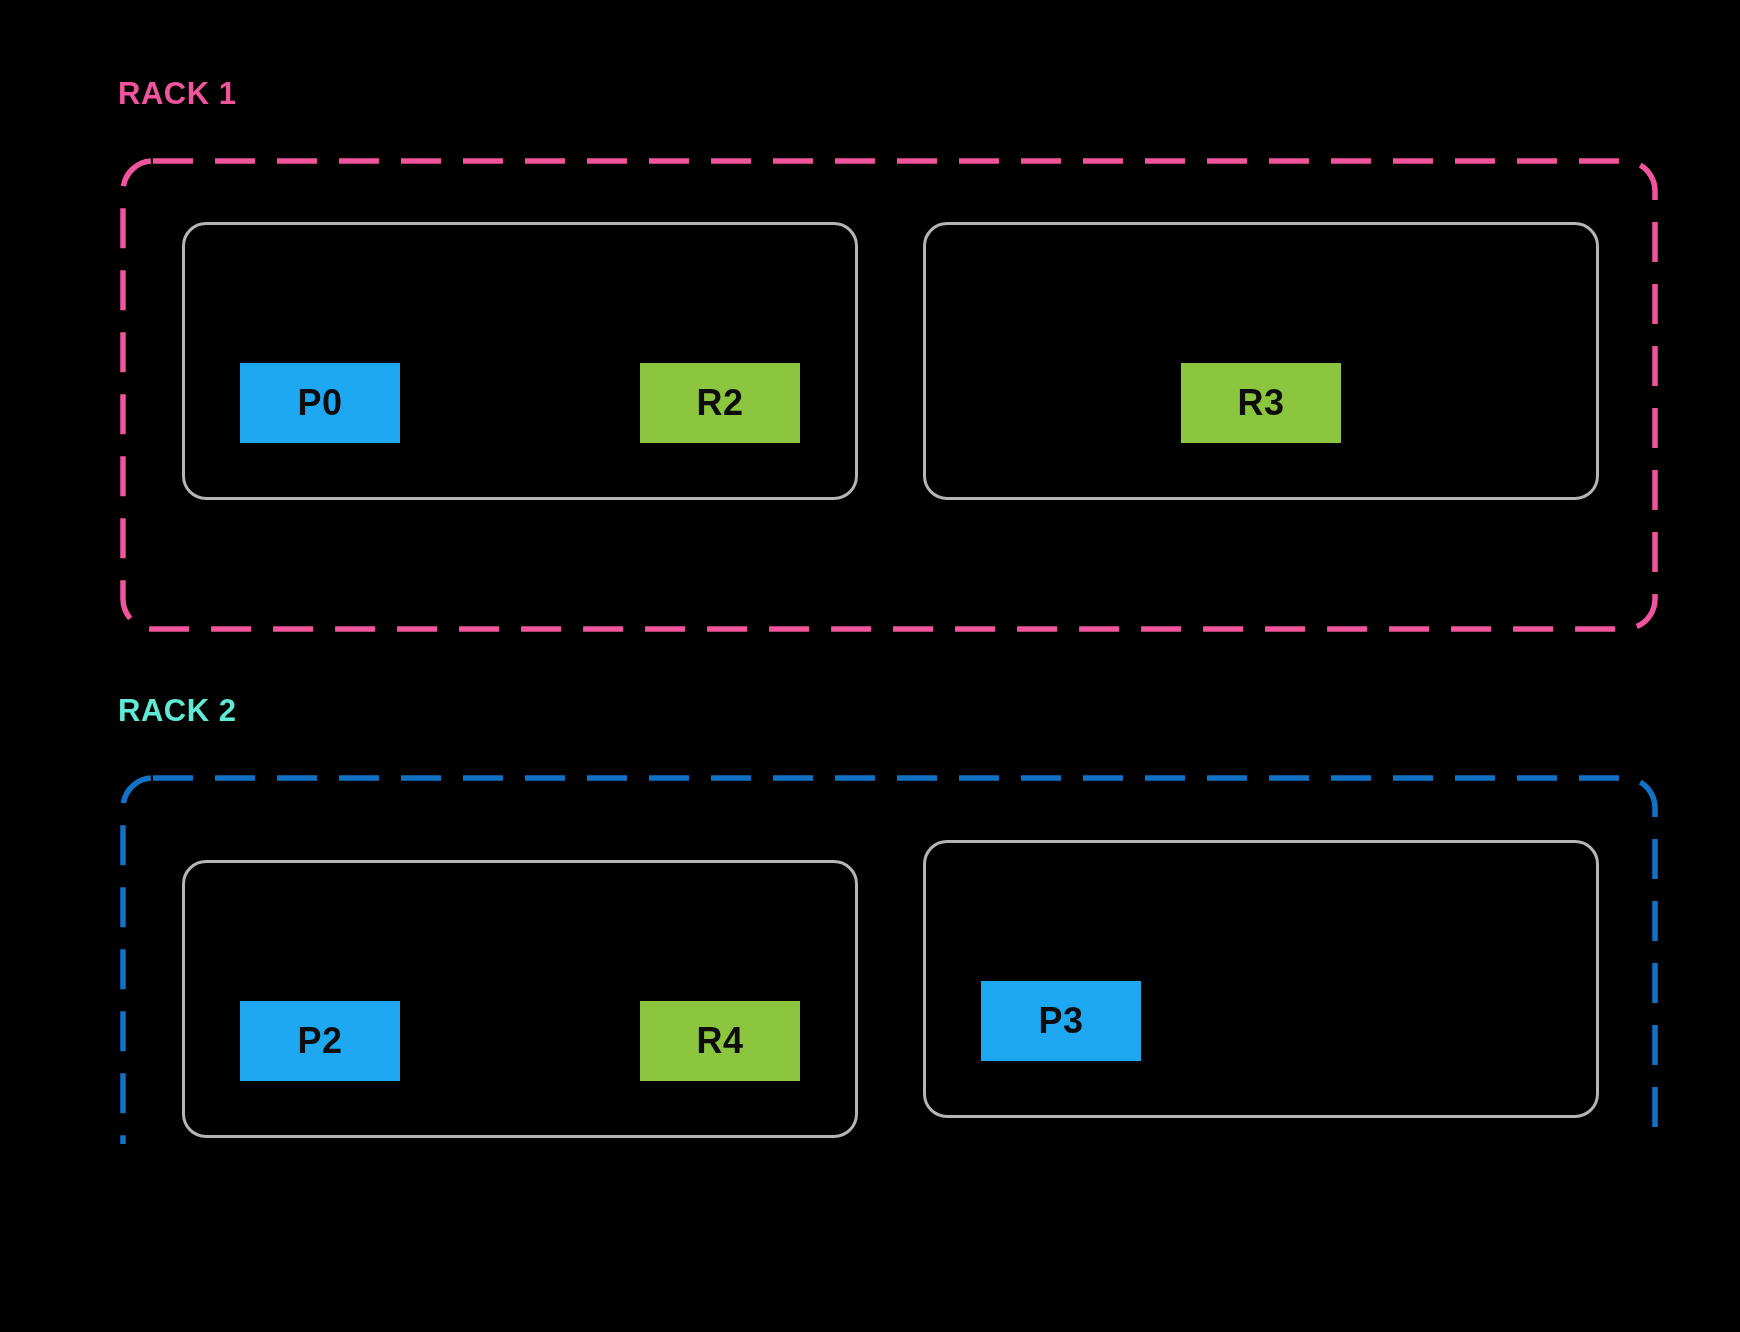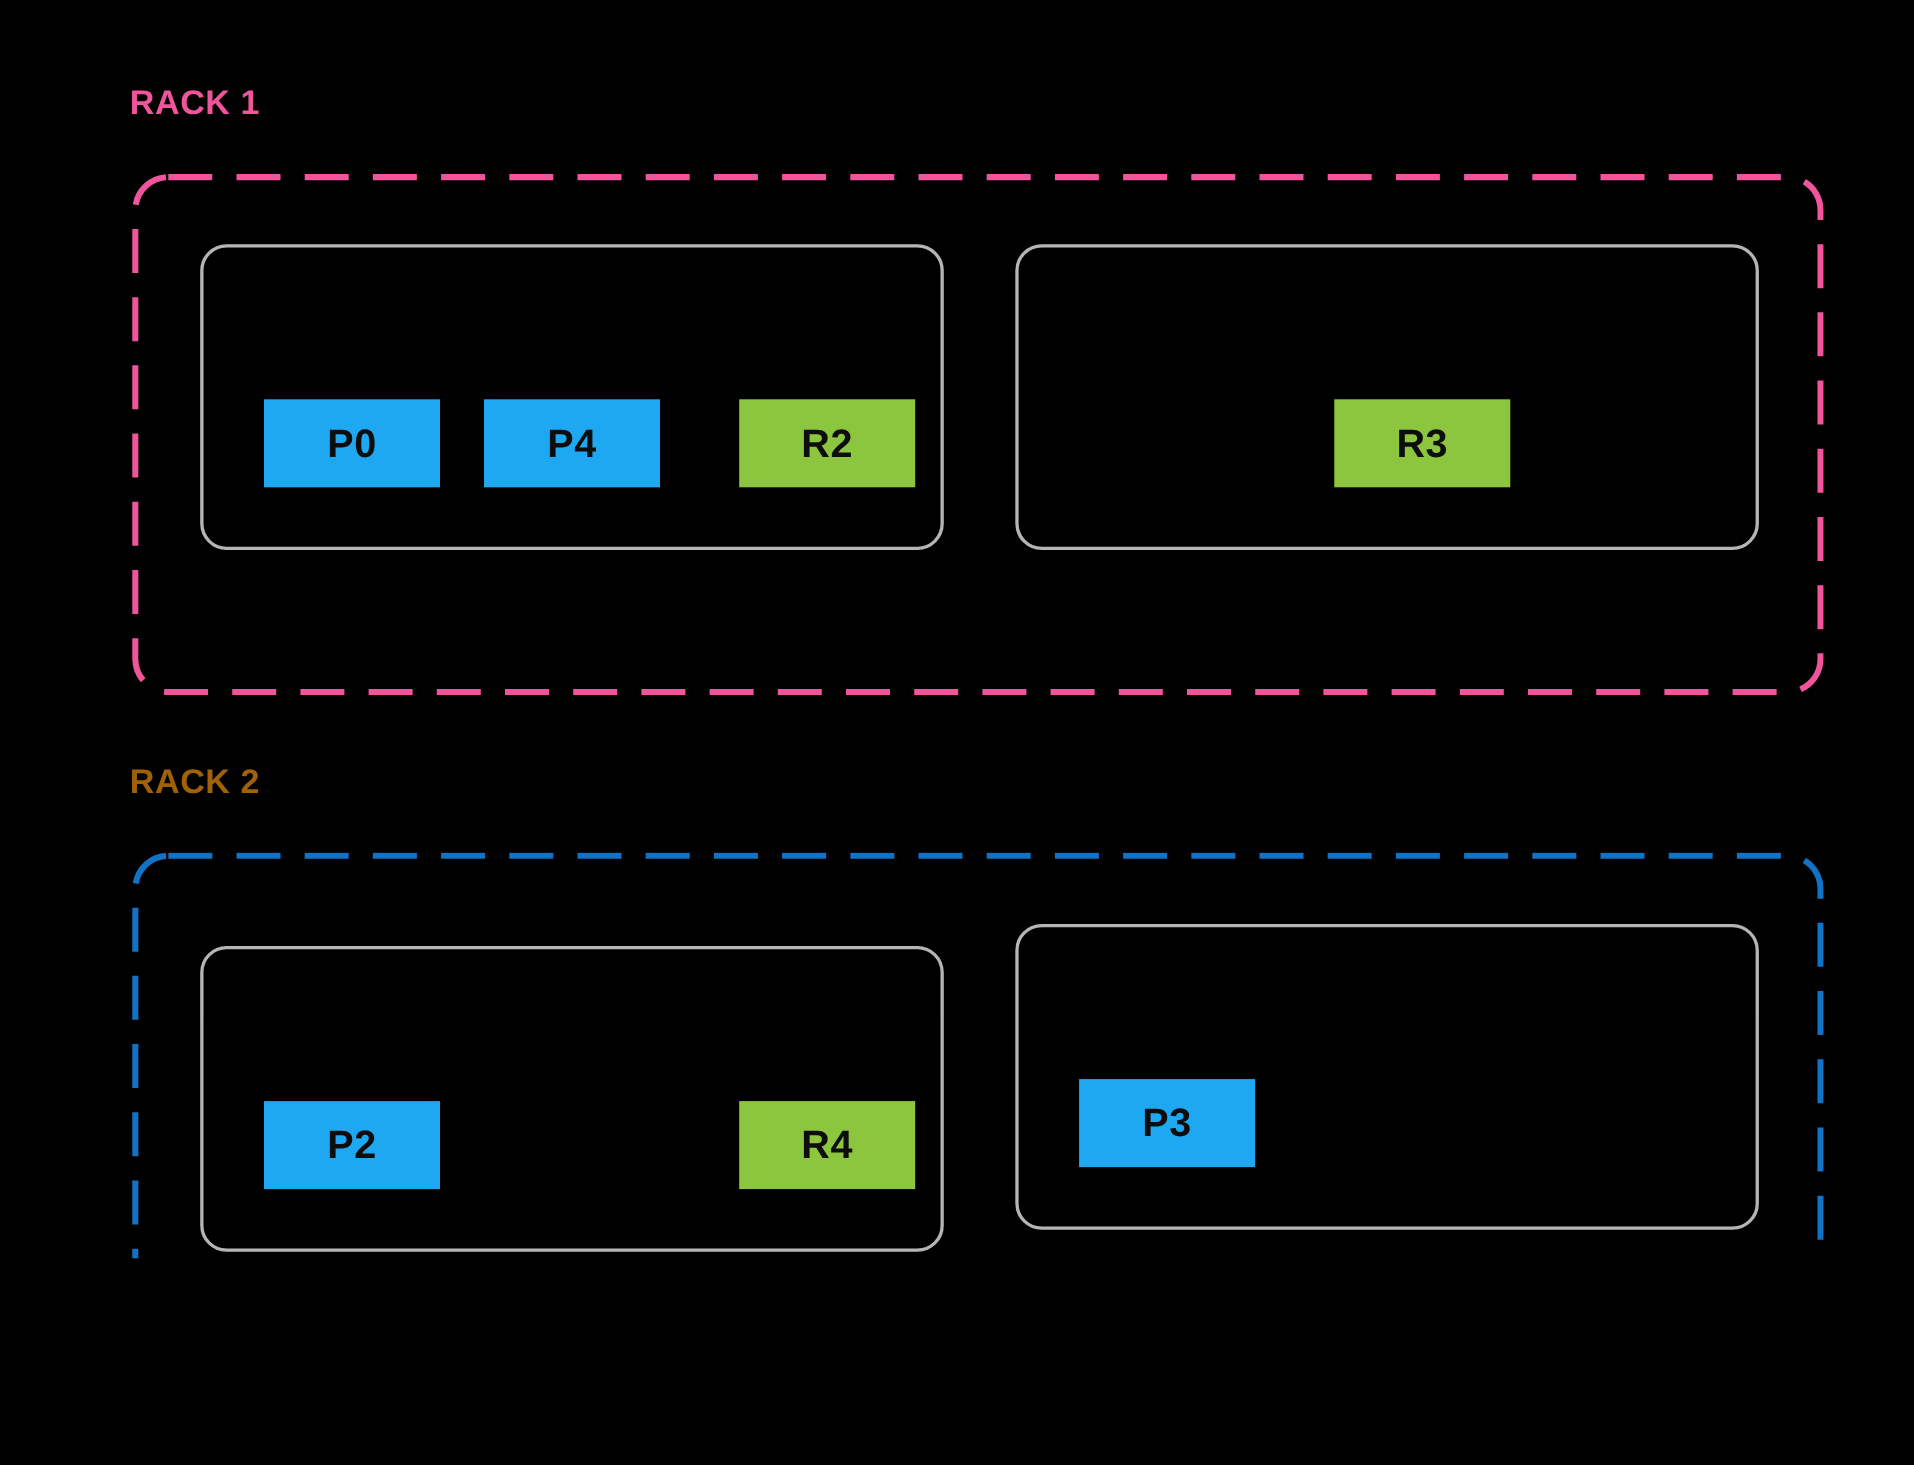--- a/index.html
+++ b/index.html
@@ -19,21 +19,21 @@
   .rack-label {
     position: absolute;
     left: 118px;
     font-size: 31px;
     font-weight: bold;
     letter-spacing: 0.5px;
     line-height: 1;
     white-space: nowrap;
   }
   .label-pink { color: #F0549B; }
-  .label-blue { color: #a16207; }
+  .label-blue { color: #5eead4; }
   .rack-border {
     position: absolute;
     display: block;
   }
   .boundary-rect {
     fill: none;
     stroke-width: 5.5;
     stroke-dasharray: 40 22;
     stroke-linecap: butt;
   }
@@ -53,36 +53,35 @@
     height: 80px;
     display: flex;
     align-items: center;
     justify-content: center;
     font-size: 36px;
     font-weight: bold;
     color: #0D0D0D;
     letter-spacing: 0.5px;
   }
   .primary { background: #1FA8F2; }
-  .replica { background: #8CC63F; margin-left: 32px; }
+  .replica { background: #8CC63F; }
 </style>
 </head>
 <body>
 
 <div class="canvas">
 
   <div class="rack-label label-pink" style="top:78px">RACK 1</div>
 
   <svg class="rack-border" style="left:120px;top:158px" width="1538" height="474">
     <rect class="boundary-rect" x="3" y="3" width="1532" height="468" rx="30" stroke="#F0549B"></rect>
   </svg>
 
   <div class="host" style="left:182px;top:222px">
     <div class="block primary" style="left:55px">P0</div>
-    <div class="block primary" style="left:255px">P4</div>
     <div class="block replica" style="left:455px">R2</div>
   </div>
 
   <div class="host" style="left:923px;top:222px">
     <div class="block replica" style="left:255px">R3</div>
   </div>
 
   <div class="rack-label label-blue" style="top:695px">RACK 2</div>
 
   <svg class="rack-border" style="left:120px;top:775px" width="1538" height="474">

